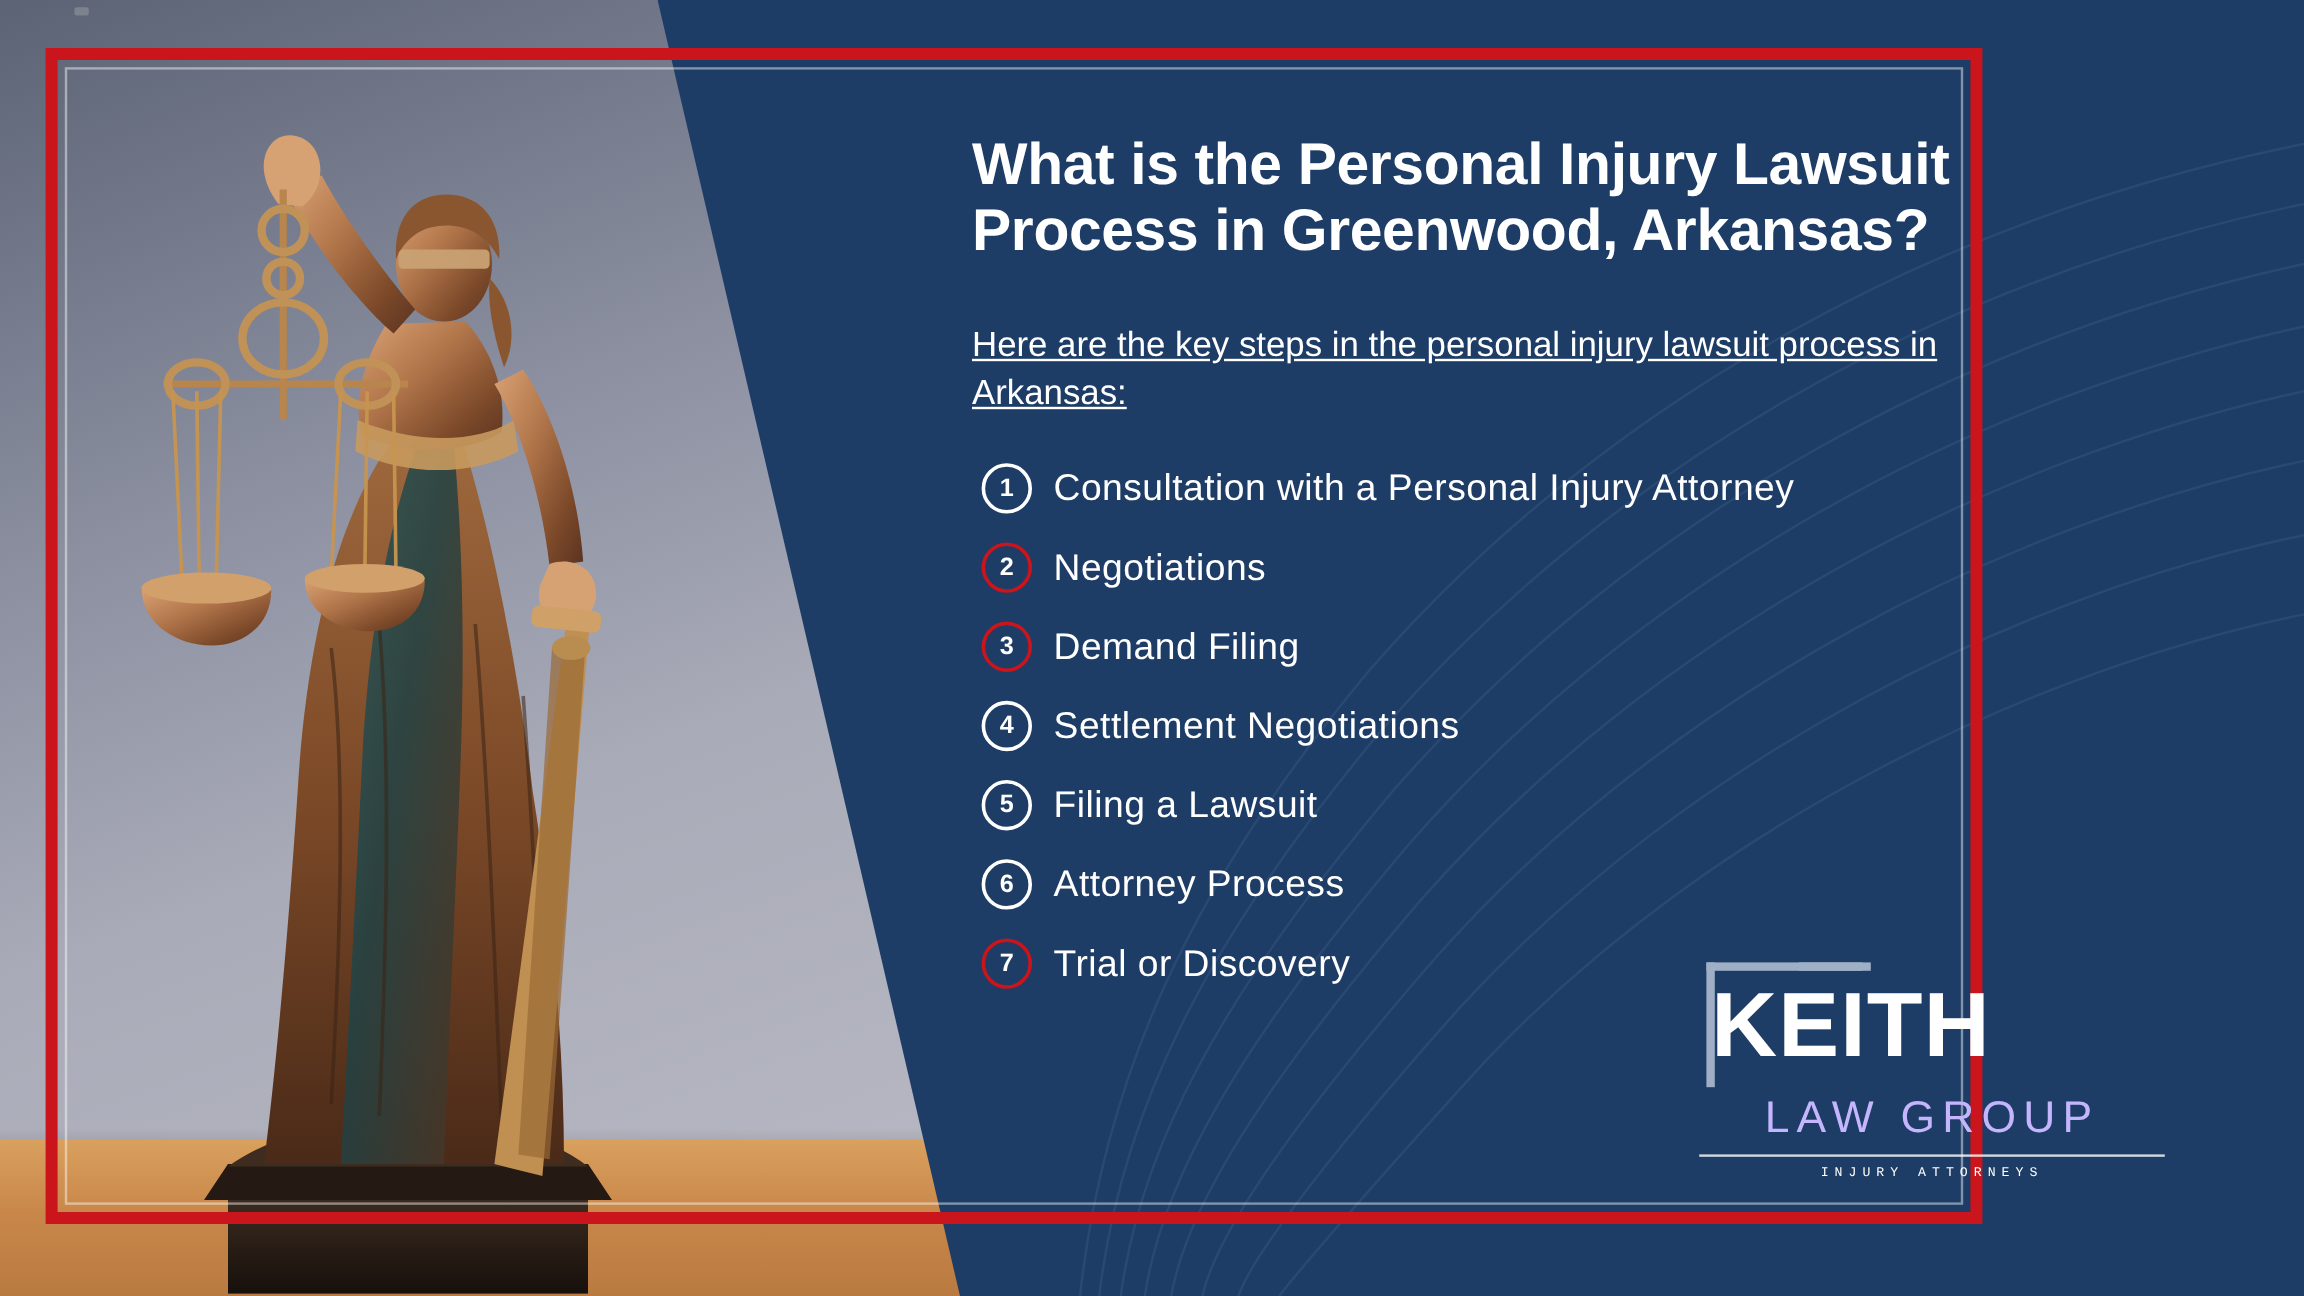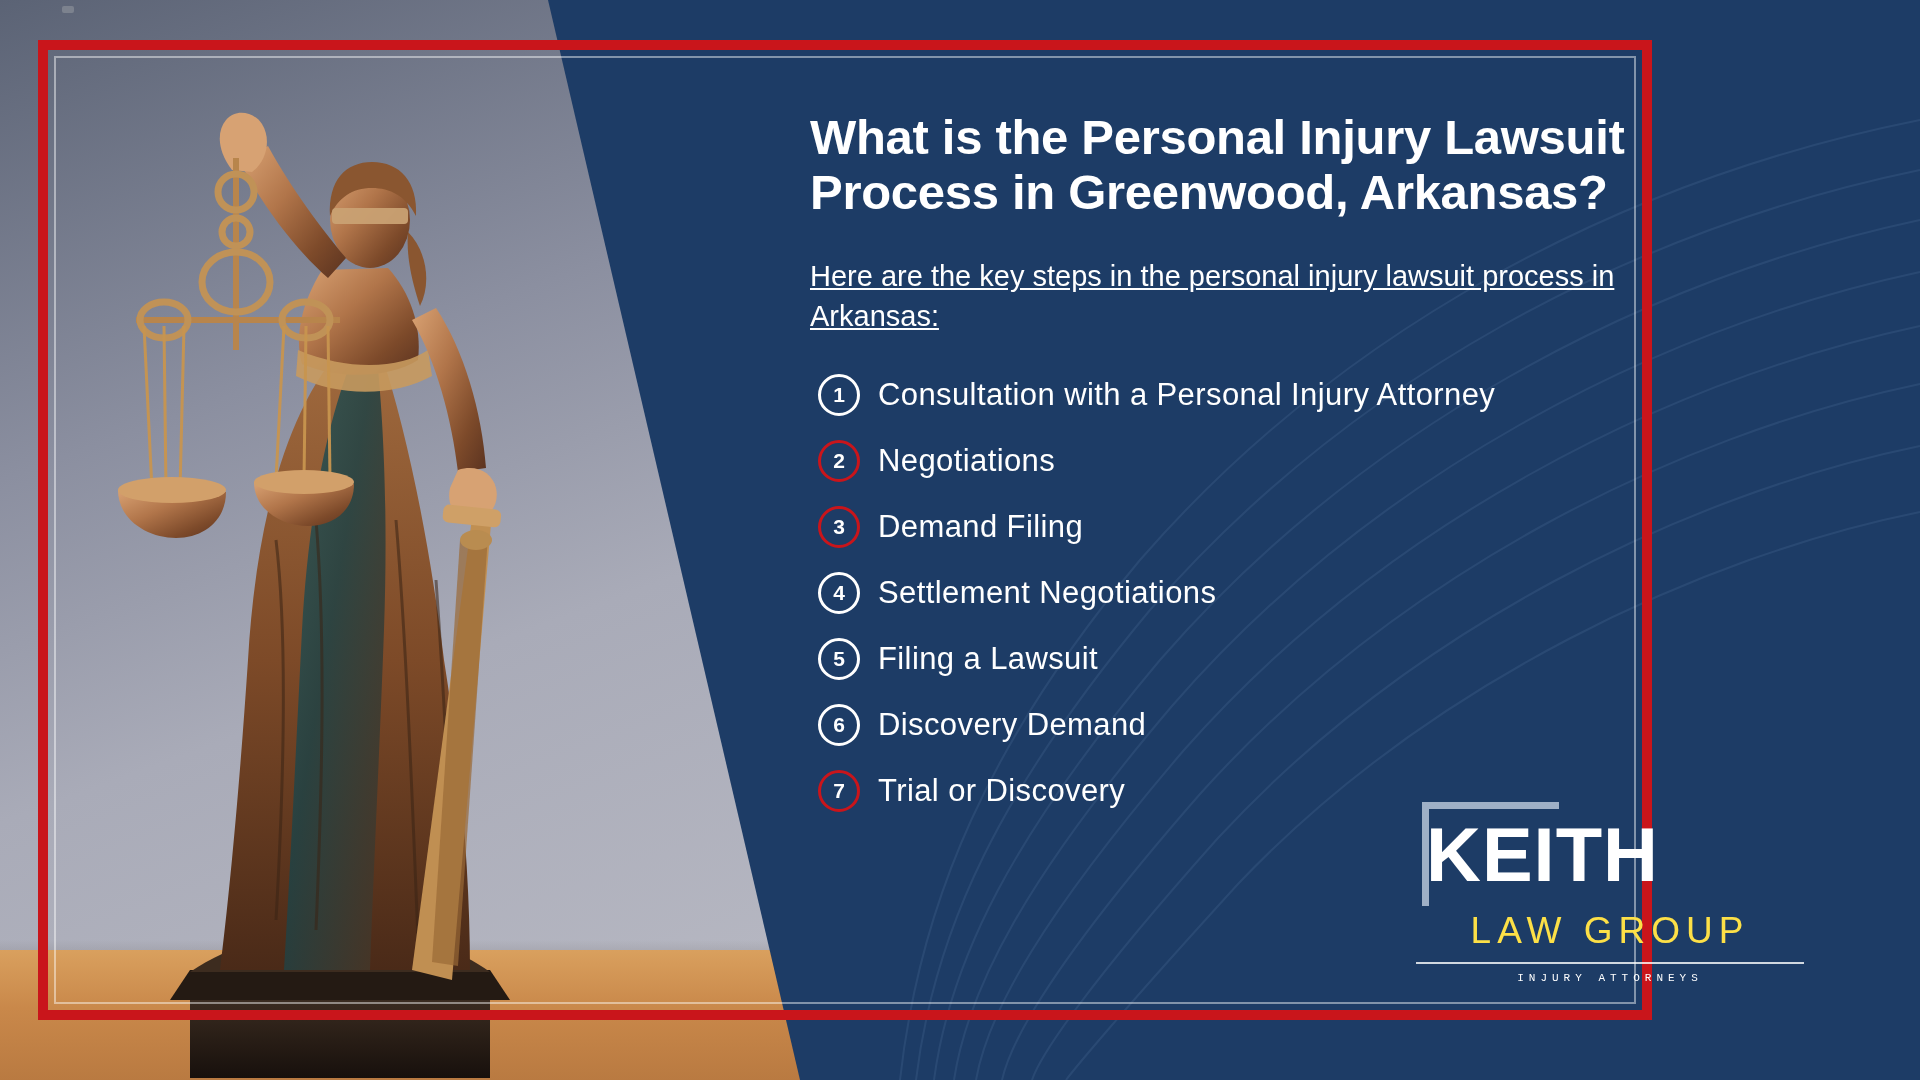--- a/index.html
+++ b/index.html
@@ -91,21 +91,21 @@
     left: 810px;
     top: 110px;
     width: 920px;
   }
   .headline {
     color: #ffffff;
     font-size: 49px;
     font-weight: bold;
     line-height: 1.12;
     letter-spacing: -0.3px;
-    margin: 0 0 36px 0;
+    margin: 0 0 48px 0;
     max-width: 900px;
   }
   .subhead {
     color: #ffffff;
     font-size: 29px;
     line-height: 1.38;
     margin: 0 0 26px 0;
     max-width: 940px;
     text-decoration: underline;
   }
@@ -177,21 +177,21 @@
     position: relative;
     color: #ffffff;
     font-size: 76px;
     font-weight: bold;
     letter-spacing: 1px;
     line-height: 1;
     z-index: 2;
     padding-left: 16px;
   }
   .logo-sub1 {
-    color: #fde047;
+    color: #c4b5fd;
     font-size: 37px;
     letter-spacing: 6px;
     margin-top: 2px;
   }
   .logo-rule {
     height: 2px;
     background: rgba(255,255,255,0.8);
     margin: 10px 6px 8px 6px;
   }
   .logo-sub2 {
@@ -352,21 +352,21 @@
       <li class="step">
         <span class="step-num" style="border:3px solid #ffffff;">4</span>
         <span class="step-label">Settlement Negotiations</span>
       </li>
       <li class="step">
         <span class="step-num" style="border:3px solid #ffffff;">5</span>
         <span class="step-label">Filing a Lawsuit</span>
       </li>
       <li class="step">
         <span class="step-num" style="border:3px solid #ffffff;">6</span>
-        <span class="step-label">Discovery Demand</span>
+        <span class="step-label">Attorney Process</span>
       </li>
       <li class="step">
         <span class="step-num" style="border:3px solid #c9151b;">7</span>
         <span class="step-label">Trial or Discovery</span>
       </li>
     </ul>
   </div>
 
   <div class="logo">
     <div class="logo-mark">

